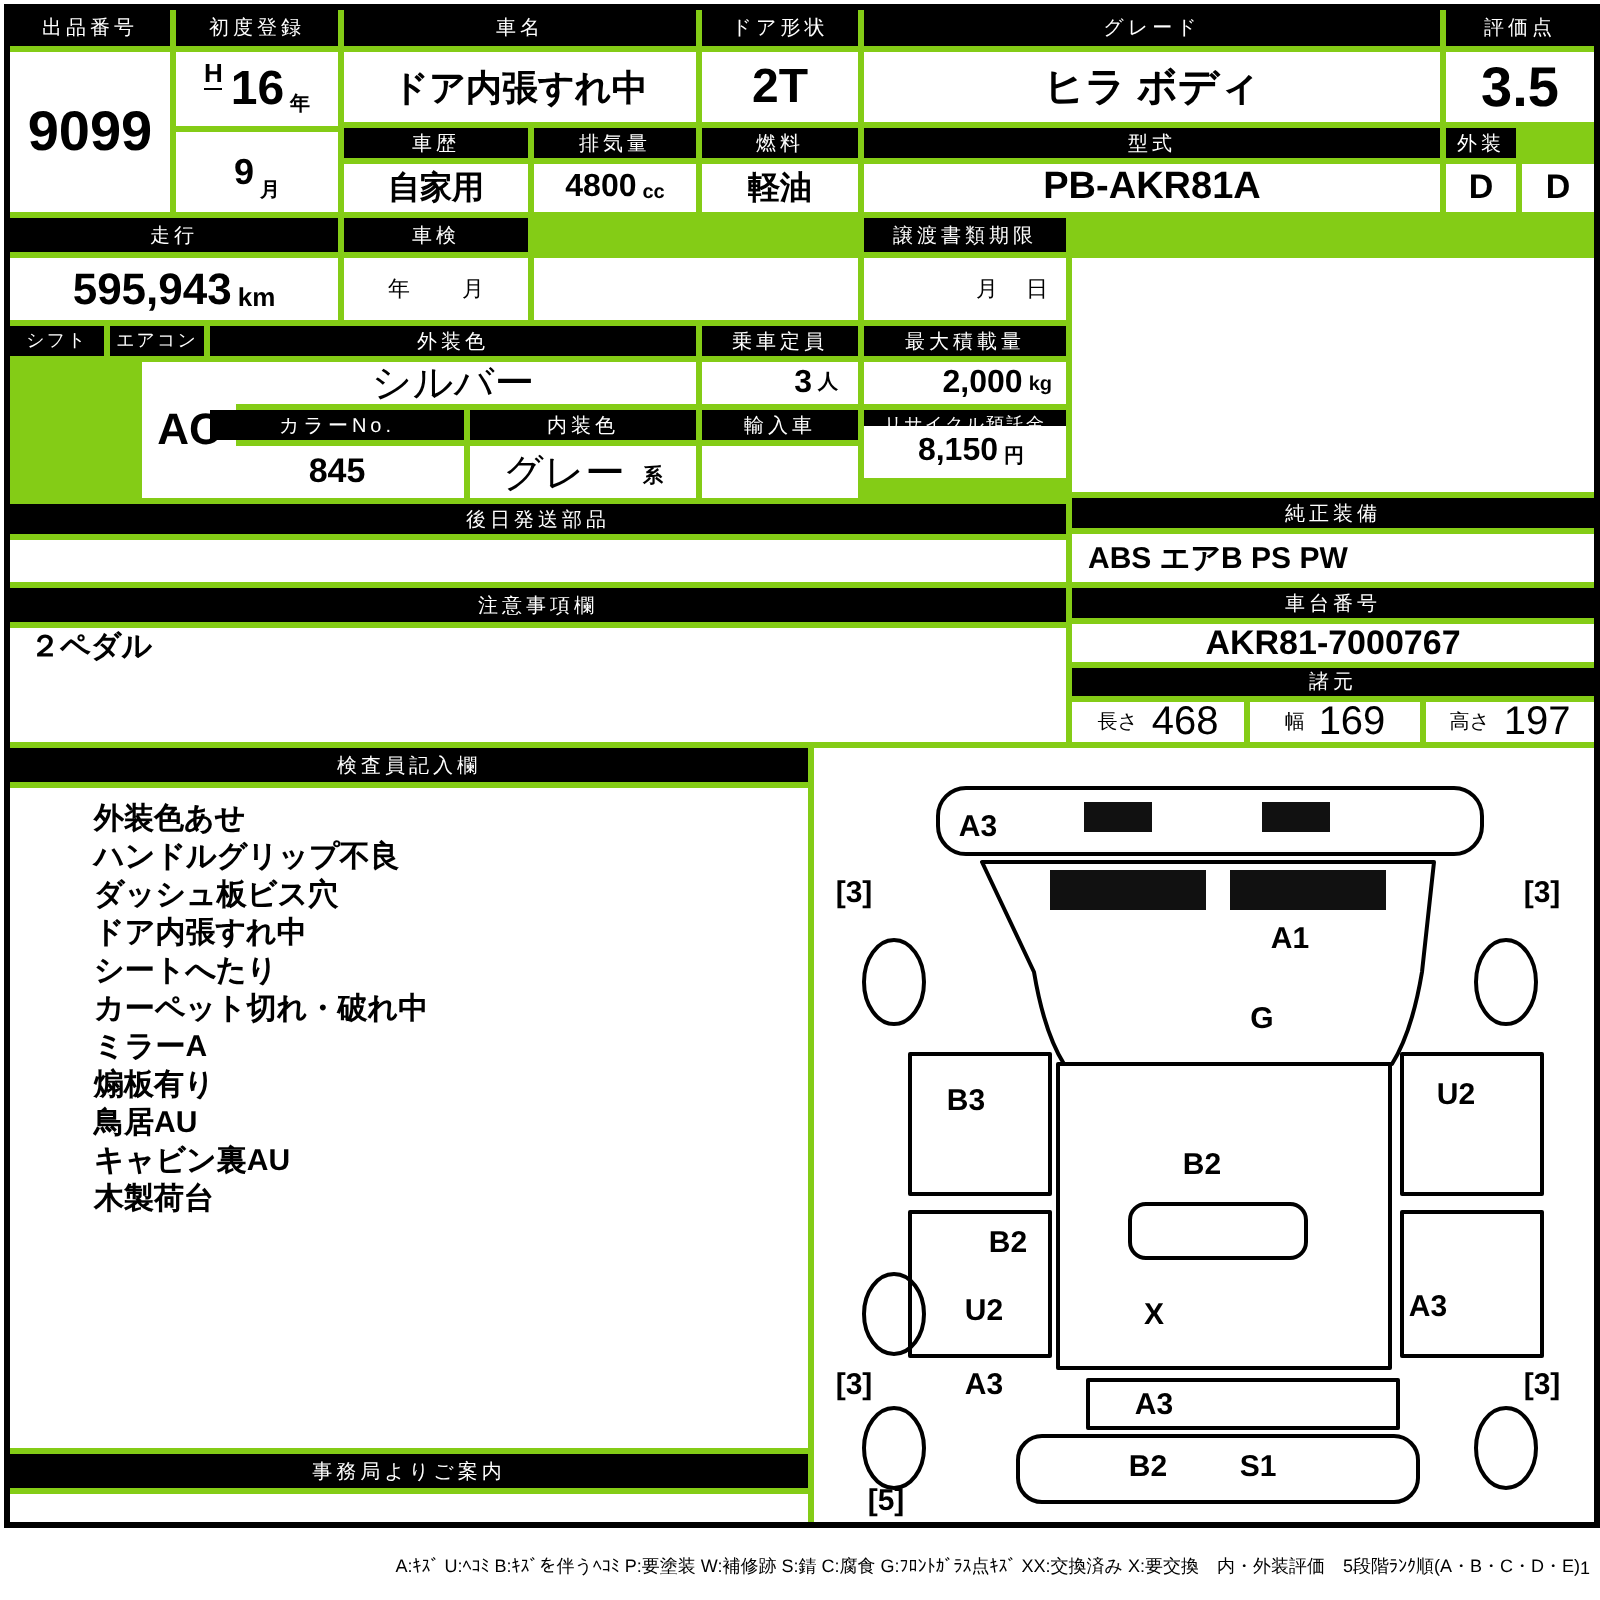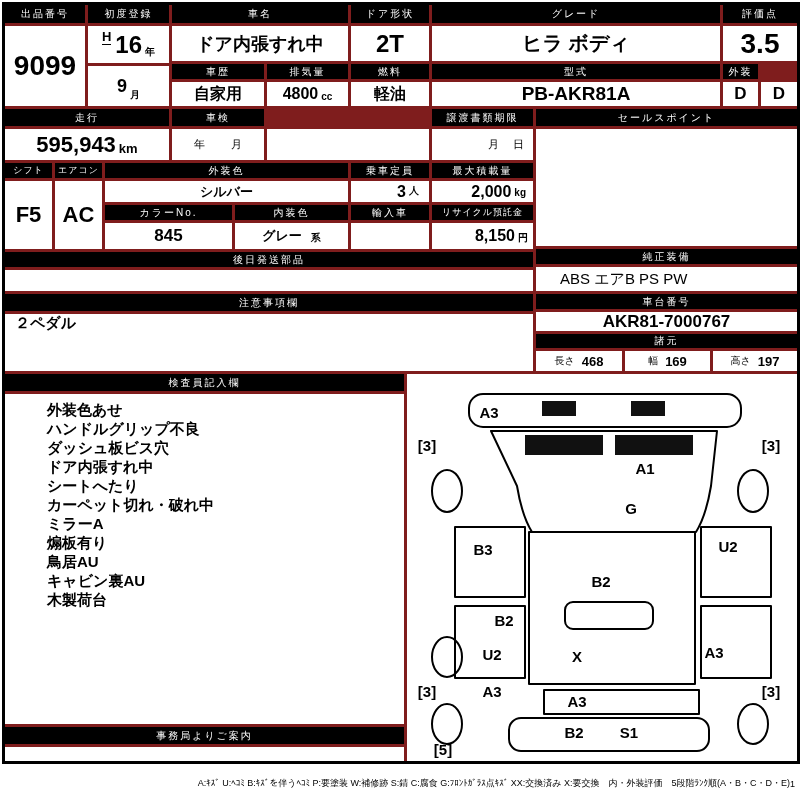--- a/index.html
+++ b/index.html
@@ -7,59 +7,59 @@
   body {
     background: #fff;
     color: #000;
     font-family: "Liberation Sans", "DejaVu Sans", sans-serif;
     overflow: hidden;
   }
   .page { position: relative; width: 800px; height: 800px; background: #fff; }
   .sheet {
     position: absolute; left: 2px; top: 2px;
     width: 798px; height: 762px;
-    background: #7f1d1d; border: 3px solid #000;
+    background: #84cc16; border: 3px solid #000;
   }
   .c {
     position: absolute; background: #fff;
     display: flex; align-items: center; justify-content: center;
     overflow: hidden; white-space: nowrap;
   }
   .hdr {
     background: #000; color: #fff;
     font-size: 10px; letter-spacing: 2px; font-weight: normal;
   }
   .hdr-s { font-size: 9px; letter-spacing: 1px; }
   .b28 { font-size: 28px; font-weight: bold; }
   .b24 { font-size: 24px; font-weight: bold; }
   .b22 { font-size: 22px; font-weight: bold; }
   .b20 { font-size: 20px; font-weight: bold; }
   .b19 { font-size: 19px; font-weight: bold; }
   .b18 { font-size: 18px; font-weight: bold; }
   .b17 { font-size: 17px; font-weight: bold; }
   .b16 { font-size: 16px; font-weight: bold; }
-  .b15 { font-size: 13px; font-weight: bold; }
+  .b15 { font-size: 20px; font-weight: normal; }
   .u { font-size: 10px; font-weight: bold; margin-left: 3px; align-self: flex-end; margin-bottom: 4px; }
   .era {
     font-size: 13px; font-weight: bold;
     align-self: flex-start; margin: 3px 4px 0 0;
     border-bottom: 1px solid #000;
   }
   .right { justify-content: flex-end; }
   .left { justify-content: flex-start; }
   .topleft { align-items: flex-start; justify-content: flex-start; }
   .small-unit { font-size: 11px; }
   .lbl-s { font-size: 10px; margin-right: 7px; }
   .notes {
     flex-direction: column; align-items: flex-start; justify-content: flex-start;
     padding: 6px 10px;
   }
   .note { font-size: 15px; font-weight: bold; line-height: 19px; margin-left: 32px; }
   .caution-body { padding: 0 10px; font-size: 15px; font-weight: bold; }
-  .genuine { padding-left: 24px; font-size: 15px; font-weight: normal; }
+  .genuine { padding-left: 8px; font-size: 15px; font-weight: bold; }
   .legend {
     position: absolute; left: 5px; top: 777px; width: 790px;
     display: flex; justify-content: flex-end; align-items: center;
     font-size: 9px;
   }
   svg text { font-family: "Liberation Sans", "DejaVu Sans", sans-serif; }
 </style>
 </head>
 <body>
 
@@ -103,21 +103,20 @@
       <span class="u">cc</span>
     </div>
     <div class="c b16" style="left:346px;top:77px;width:78px;height:24px">軽油</div>
     <div class="c b19" style="left:427px;top:77px;width:288px;height:24px">PB-AKR81A</div>
     <div class="c b17" style="left:718px;top:77px;width:35px;height:24px">D</div>
     <div class="c b17" style="left:756px;top:77px;width:36px;height:24px">D</div>
 
     <div class="c hdr" style="left:0;top:104px;width:164px;height:17px">走行</div>
     <div class="c hdr" style="left:167px;top:104px;width:92px;height:17px">車検</div>
     <div class="c hdr" style="left:427px;top:104px;width:101px;height:17px">譲渡書類期限</div>
-    <div class="c hdr" style="left:531px;top:104px;width:261px;height:17px">セールスポイント</div>
 
     <div class="c" style="left:0;top:124px;width:164px;height:31px">
       <span class="b22">595,943</span>
       <span class="u" style="font-size:13px">km</span>
     </div>
     <div class="c small-unit" style="left:167px;top:124px;width:92px;height:31px;gap:26px">
       <span>年</span>
       <span>月</span>
     </div>
     <div class="c" style="left:262px;top:124px;width:162px;height:31px"></div>
@@ -126,22 +125,21 @@
       <span>日</span>
     </div>
     <div class="c topleft" style="left:531px;top:124px;width:261px;height:117px"></div>
 
     <div class="c hdr hdr-s" style="left:0;top:158px;width:47px;height:15px">シフト</div>
     <div class="c hdr hdr-s" style="left:50px;top:158px;width:47px;height:15px">エアコン</div>
     <div class="c hdr" style="left:100px;top:158px;width:243px;height:15px">外装色</div>
     <div class="c hdr" style="left:346px;top:158px;width:78px;height:15px">乗車定員</div>
     <div class="c hdr" style="left:427px;top:158px;width:101px;height:15px">最大積載量</div>
 
-    <div class="c b22" style="left:0;top:176px;width:47px;height:68px">F5</div>
-    <div class="c b22" style="left:50px;top:176px;width:47px;height:68px">AC</div>
+    <div class="c b22" style="left:66px;top:176px;width:47px;height:68px">AC</div>
     <div class="c b15" style="left:100px;top:176px;width:243px;height:21px">シルバー</div>
     <div class="c right" style="left:346px;top:176px;width:78px;height:21px;padding-right:10px">
       <span class="b16">3</span>
       <span class="u">人</span>
     </div>
     <div class="c right" style="left:427px;top:176px;width:101px;height:21px;padding-right:7px">
       <span class="b16">2,000</span>
       <span class="u">kg</span>
     </div>
 
@@ -149,21 +147,21 @@
     <div class="c hdr" style="left:230px;top:200px;width:113px;height:15px">内装色</div>
     <div class="c hdr" style="left:346px;top:200px;width:78px;height:15px">輸入車</div>
     <div class="c hdr hdr-s" style="left:427px;top:200px;width:101px;height:15px">リサイクル預託金</div>
 
     <div class="c b17" style="left:100px;top:218px;width:127px;height:26px">845</div>
     <div class="c" style="left:230px;top:218px;width:113px;height:26px;gap:6px">
       <span class="b15">グレー</span>
       <span class="u">系</span>
     </div>
     <div class="c" style="left:346px;top:218px;width:78px;height:26px"></div>
-    <div class="c right" style="left:427px;top:218px;width:101px;height:26px;padding-right:5px">
+    <div class="c right" style="left:427px;top:208px;width:101px;height:26px;padding-right:21px">
       <span class="b16">8,150</span>
       <span class="u">円</span>
     </div>
 
     <div class="c hdr" style="left:0;top:247px;width:528px;height:15px">後日発送部品</div>
     <div class="c" style="left:0;top:265px;width:528px;height:21px"></div>
 
     <div class="c hdr" style="left:531px;top:244px;width:261px;height:15px">純正装備</div>
     <div class="c left genuine" style="left:531px;top:262px;width:261px;height:24px">ABS エアB PS PW</div>
 

